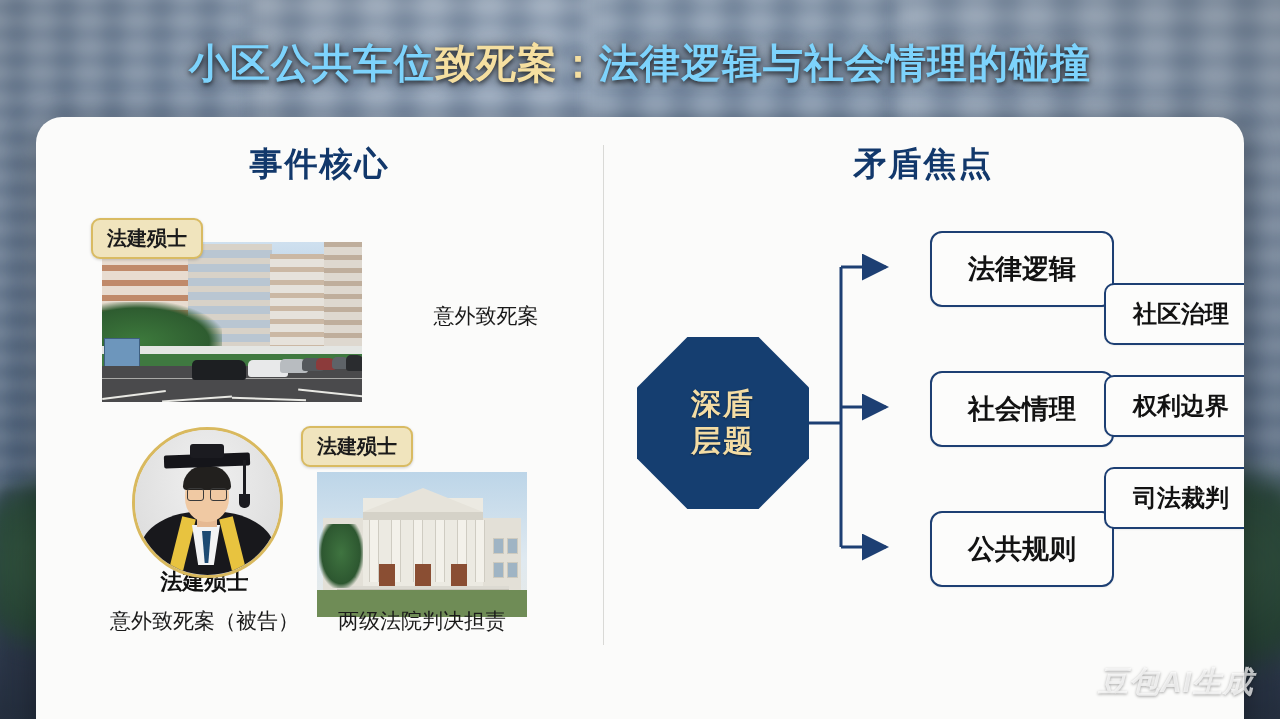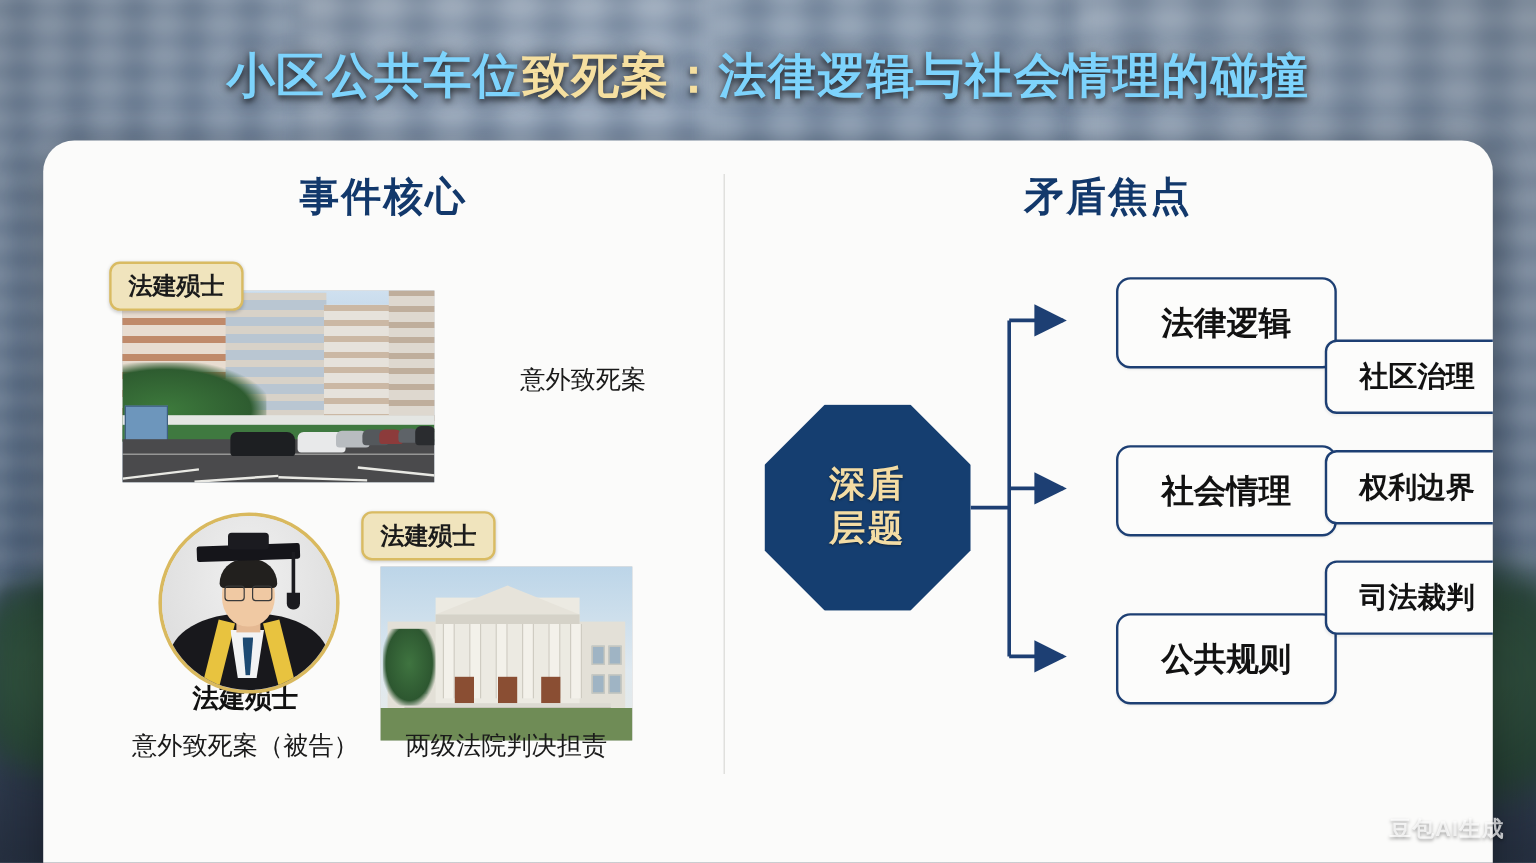--- a/index.html
+++ b/index.html
@@ -210,22 +210,22 @@
   #node-c{top:394px;}
 
   .node-side{width:150px;height:58px;left:501px;border-width:2px;font-size:24px;border-radius:10px;}
   #node-s1{top:166px;}
   #node-s2{top:258px;}
   #node-s3{top:350px;}
 
   
   #watermark{
     position:absolute;right:26px;bottom:16px;
-    font-size:18px;font-weight:bold;color:rgba(255,255,255,.72);
-    letter-spacing:1px;text-shadow:0 1px 3px rgba(0,0,0,.35);
+    font-size:30px;font-weight:bold;color:rgba(255,255,255,.72);
+    letter-spacing:1px;text-shadow:0 1px 3px rgba(0,0,0,.35);font-style:italic;
   }
 </style>
 </head>
 <body>
 
 <div id="bg">
   <div class="sky"></div>
   <div class="towerA"></div>
   <div class="towerB"></div>
   <div class="towerC"></div>

